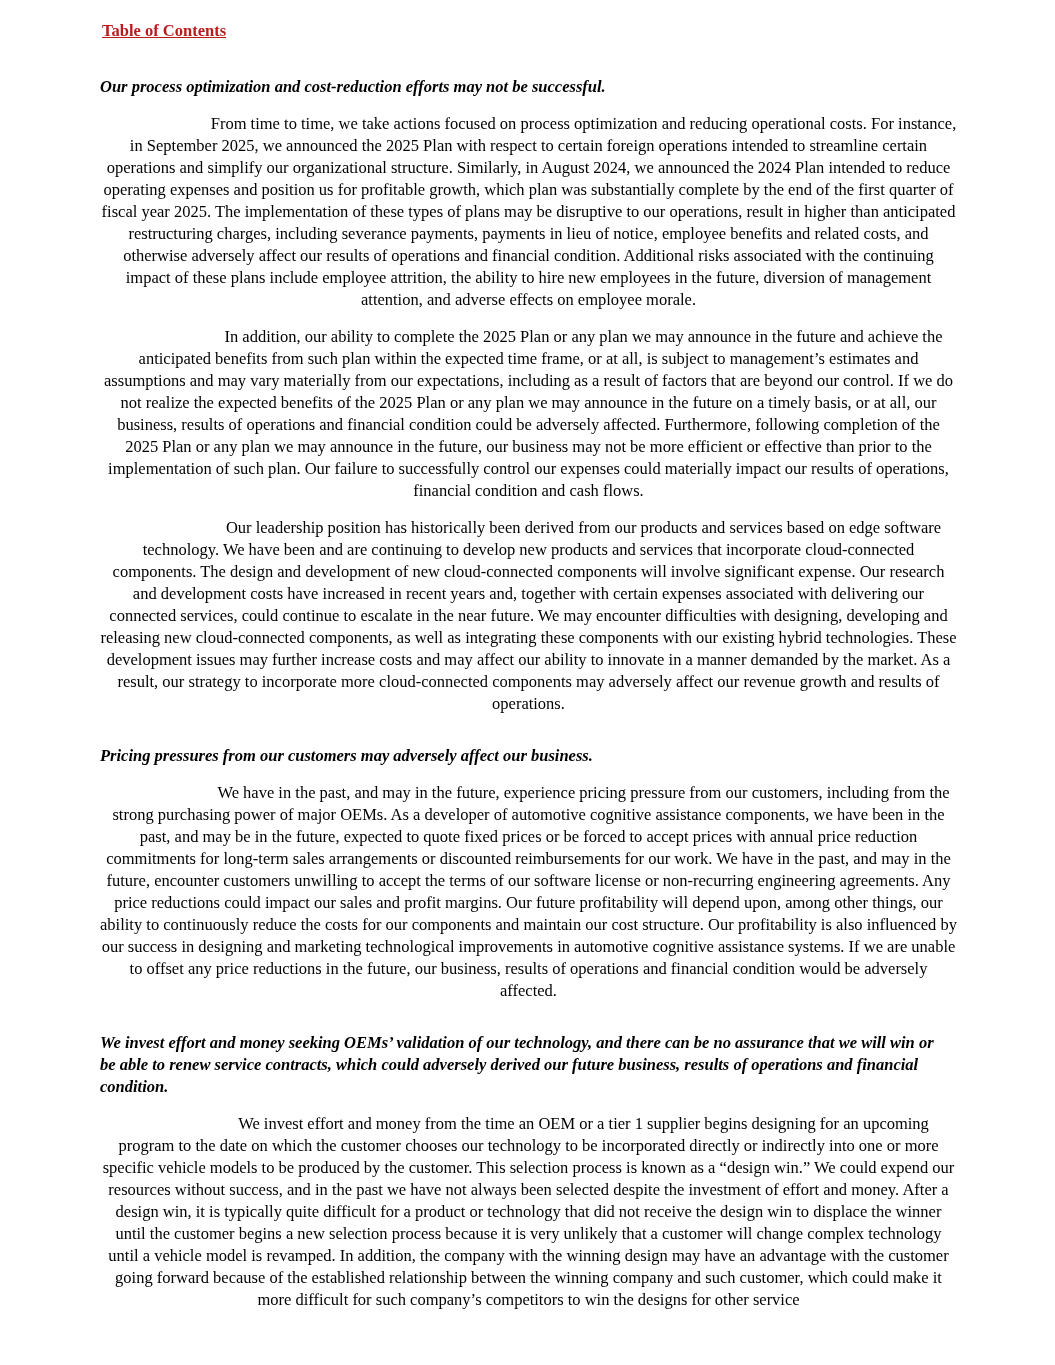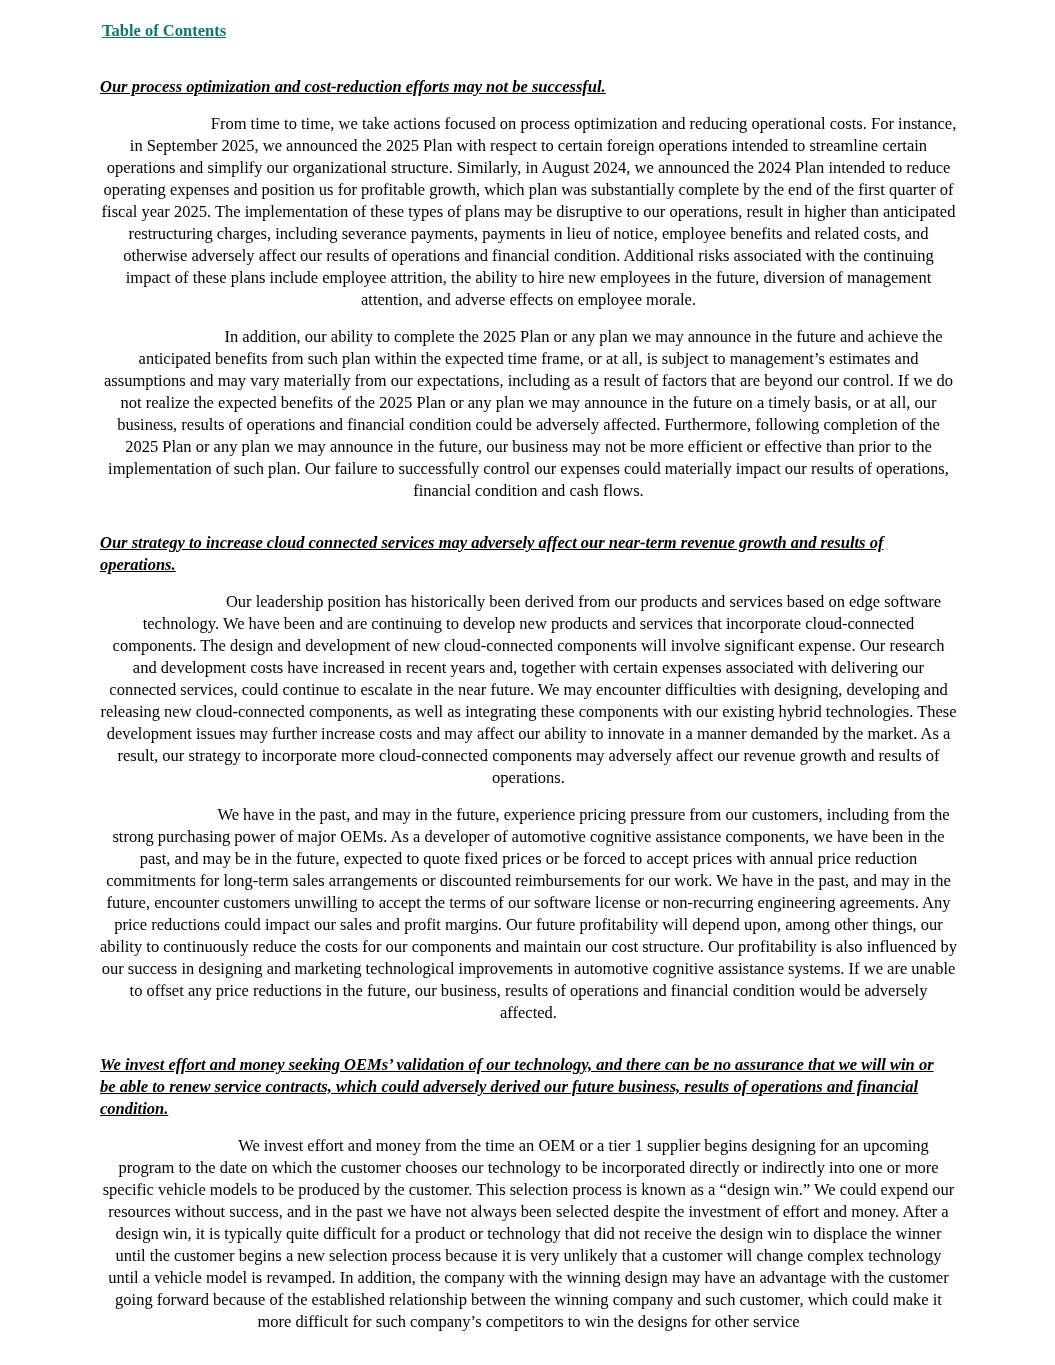--- a/index.html
+++ b/index.html
@@ -18,31 +18,30 @@
     color: #000000;
     font-family: "Liberation Serif", "DejaVu Serif", serif;
     font-size: 16.5px;
     line-height: 22px;
     text-align: left;
   }
   .toc-row {
     margin: 0 0 0 2px;
   }
   .toc-row a {
-    color: #0f766e;
+    color: #b91c1c;
     font-weight: bold;
     cursor: pointer;
   }
   .risk-heading {
     font-size: 16.5px;
     line-height: 22px;
     font-weight: bold;
     font-style: italic;
     margin: 30px 11px 0 0;
-    text-decoration: underline;
   }
   .risk-heading.first {
     margin-top: 34px;
   }
   .risk-paragraph {
     margin: 15px 0 0 0;
     text-indent: 110px;
     text-align: center;
   }
 </style>
@@ -52,21 +51,21 @@
 <div class="page">
 
   <div class="toc-row">
     <a href="#">Table of Contents</a>
   </div>
 
   <h2 class="risk-heading first">Our process optimization and cost-reduction efforts may not be successful.</h2>
   <p class="risk-paragraph">From time to time, we take actions focused on process optimization and reducing operational costs. For instance, in September 2025, we announced the 2025 Plan with respect to certain foreign operations intended to streamline certain operations and simplify our organizational structure. Similarly, in August 2024, we announced the 2024 Plan intended to reduce operating expenses and position us for profitable growth, which plan was substantially complete by the end of the first quarter of fiscal year 2025. The implementation of these types of plans may be disruptive to our operations, result in higher than anticipated restructuring charges, including severance payments, payments in lieu of notice, employee benefits and related costs, and otherwise adversely affect our results of operations and financial condition. Additional risks associated with the continuing impact of these plans include employee attrition, the ability to hire new employees in the future, diversion of management attention, and adverse effects on employee morale.</p>
   <p class="risk-paragraph">In addition, our ability to complete the 2025 Plan or any plan we may announce in the future and achieve the anticipated benefits from such plan within the expected time frame, or at all, is subject to management’s estimates and assumptions and may vary materially from our expectations, including as a result of factors that are beyond our control. If we do not realize the expected benefits of the 2025 Plan or any plan we may announce in the future on a timely basis, or at all, our business, results of operations and financial condition could be adversely affected. Furthermore, following completion of the 2025 Plan or any plan we may announce in the future, our business may not be more efficient or effective than prior to the implementation of such plan. Our failure to successfully control our expenses could materially impact our results of operations, financial condition and cash flows.</p>
 
-  <h2 class="risk-heading">Our strategy to increase cloud connected services may adversely affect our near-term revenue growth and results of operations.</h2>
   <p class="risk-paragraph">Our leadership position has historically been derived from our products and services based on edge software technology. We have been and are continuing to develop new products and services that incorporate cloud-connected components. The design and development of new cloud-connected components will involve significant expense. Our research and development costs have increased in recent years and, together with certain expenses associated with delivering our connected services, could continue to escalate in the near future. We may encounter difficulties with designing, developing and releasing new cloud-connected components, as well as integrating these components with our existing hybrid technologies. These development issues may further increase costs and may affect our ability to innovate in a manner demanded by the market. As a result, our strategy to incorporate more cloud-connected components may adversely affect our revenue growth and results of operations.</p>
 
+  <h2 class="risk-heading">Pricing pressures from our customers may adversely affect our business.</h2>
   <p class="risk-paragraph">We have in the past, and may in the future, experience pricing pressure from our customers, including from the strong purchasing power of major OEMs. As a developer of automotive cognitive assistance components, we have been in the past, and may be in the future, expected to quote fixed prices or be forced to accept prices with annual price reduction commitments for long-term sales arrangements or discounted reimbursements for our work. We have in the past, and may in the future, encounter customers unwilling to accept the terms of our software license or non-recurring engineering agreements. Any price reductions could impact our sales and profit margins. Our future profitability will depend upon, among other things, our ability to continuously reduce the costs for our components and maintain our cost structure. Our profitability is also influenced by our success in designing and marketing technological improvements in automotive cognitive assistance systems. If we are unable to offset any price reductions in the future, our business, results of operations and financial condition would be adversely affected.</p>
 
   <h2 class="risk-heading">We invest effort and money seeking OEMs’ validation of our technology, and there can be no assurance that we will win or be able to renew service contracts, which could adversely derived our future business, results of operations and financial condition.</h2>
   <p class="risk-paragraph">We invest effort and money from the time an OEM or a tier 1 supplier begins designing for an upcoming program to the date on which the customer chooses our technology to be incorporated directly or indirectly into one or more specific vehicle models to be produced by the customer. This selection process is known as a “design win.” We could expend our resources without success, and in the past we have not always been selected despite the investment of effort and money. After a design win, it is typically quite difficult for a product or technology that did not receive the design win to displace the winner until the customer begins a new selection process because it is very unlikely that a customer will change complex technology until a vehicle model is revamped. In addition, the company with the winning design may have an advantage with the customer going forward because of the established relationship between the winning company and such customer, which could make it more difficult for such company’s competitors to win the designs for other service</p>
 
 </div>
 
 </body></html>

